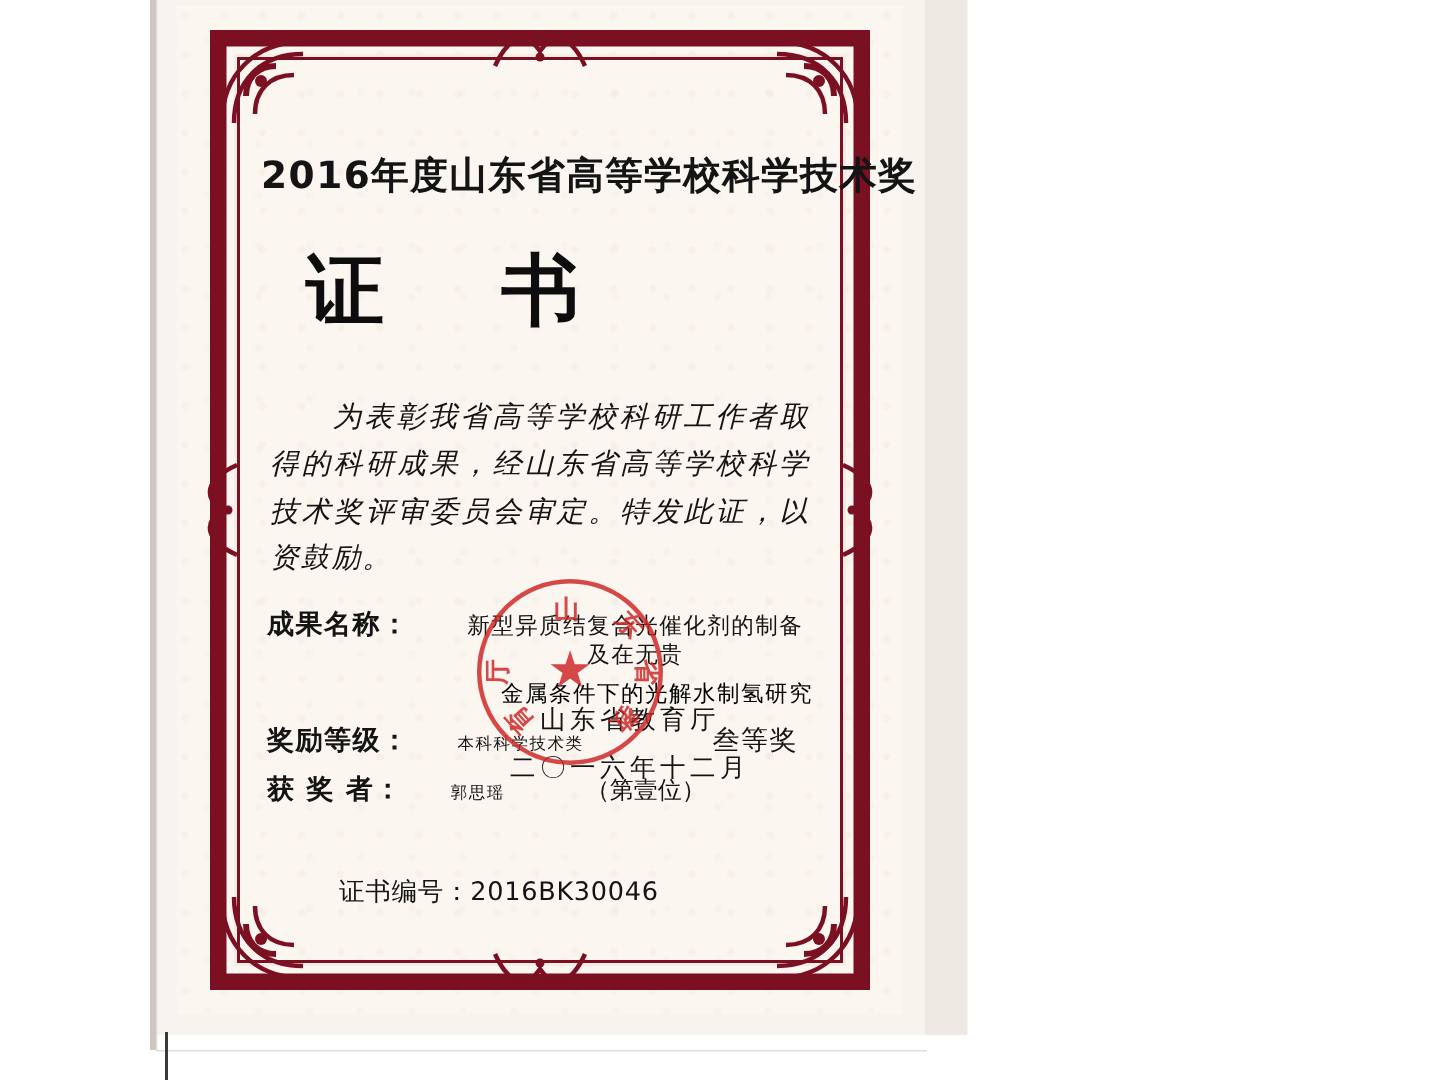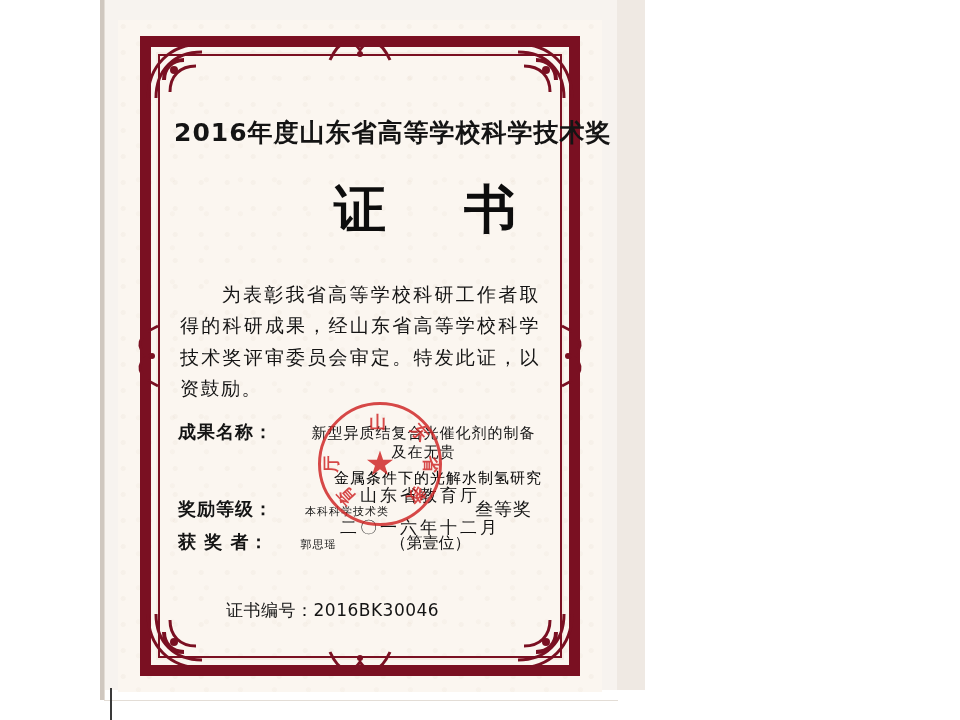--- a/index.html
+++ b/index.html
@@ -56,21 +56,21 @@
     top: 688px;
     width: 2px;
     height: 32px;
     background: #3a3a3a;
   }
 
   
   .cert {
     position: absolute;
     left: 118px;
-    top: 20px;
+    top: 4px;
     width: 484px;
     height: 672px;
     background:
       radial-gradient(circle at 20% 25%, rgba(210,190,170,0.10) 0 2px, transparent 3px),
       radial-gradient(circle at 60% 70%, rgba(210,190,170,0.08) 0 2px, transparent 3px),
       #fbf6f0;
     background-size: 26px 26px, 34px 34px, auto;
   }
 
   
@@ -136,40 +136,40 @@
     text-align: center;
     margin-top: 48px;
     font-family: "DejaVu Sans", sans-serif;
     font-weight: bold;
     font-size: 25px;
     letter-spacing: 1px;
     color: #141414;
     white-space: nowrap;
   }
   .cert-bigword {
-    text-align: right;
+    text-align: left;
     margin-top: 26px;
     font-family: "DejaVu Sans", sans-serif;
     font-weight: bold;
     font-size: 52px;
     letter-spacing: 30px;
     text-indent: 30px;
     color: #0d0d0d;
   }
   .cert-body {
     margin-top: 34px;
     font-family: "DejaVu Serif", serif;
     font-size: 19px;
     line-height: 1.65;
     color: #141414;
     letter-spacing: 1.5px;
     text-align: justify;
     padding: 0 6px;
   }
-  .cert-body .indent { text-indent: 2.2em; display: block; }
+  .cert-body .indent { text-indent: 2.2em; display: block; font-style: italic; }
 
   .fields { margin-top: 16px; padding: 0 4px; }
   .field-row {
     display: flex;
     align-items: baseline;
     font-family: "DejaVu Serif", serif;
     color: #141414;
     margin-bottom: 9px;
     gap: 28px;
   }

